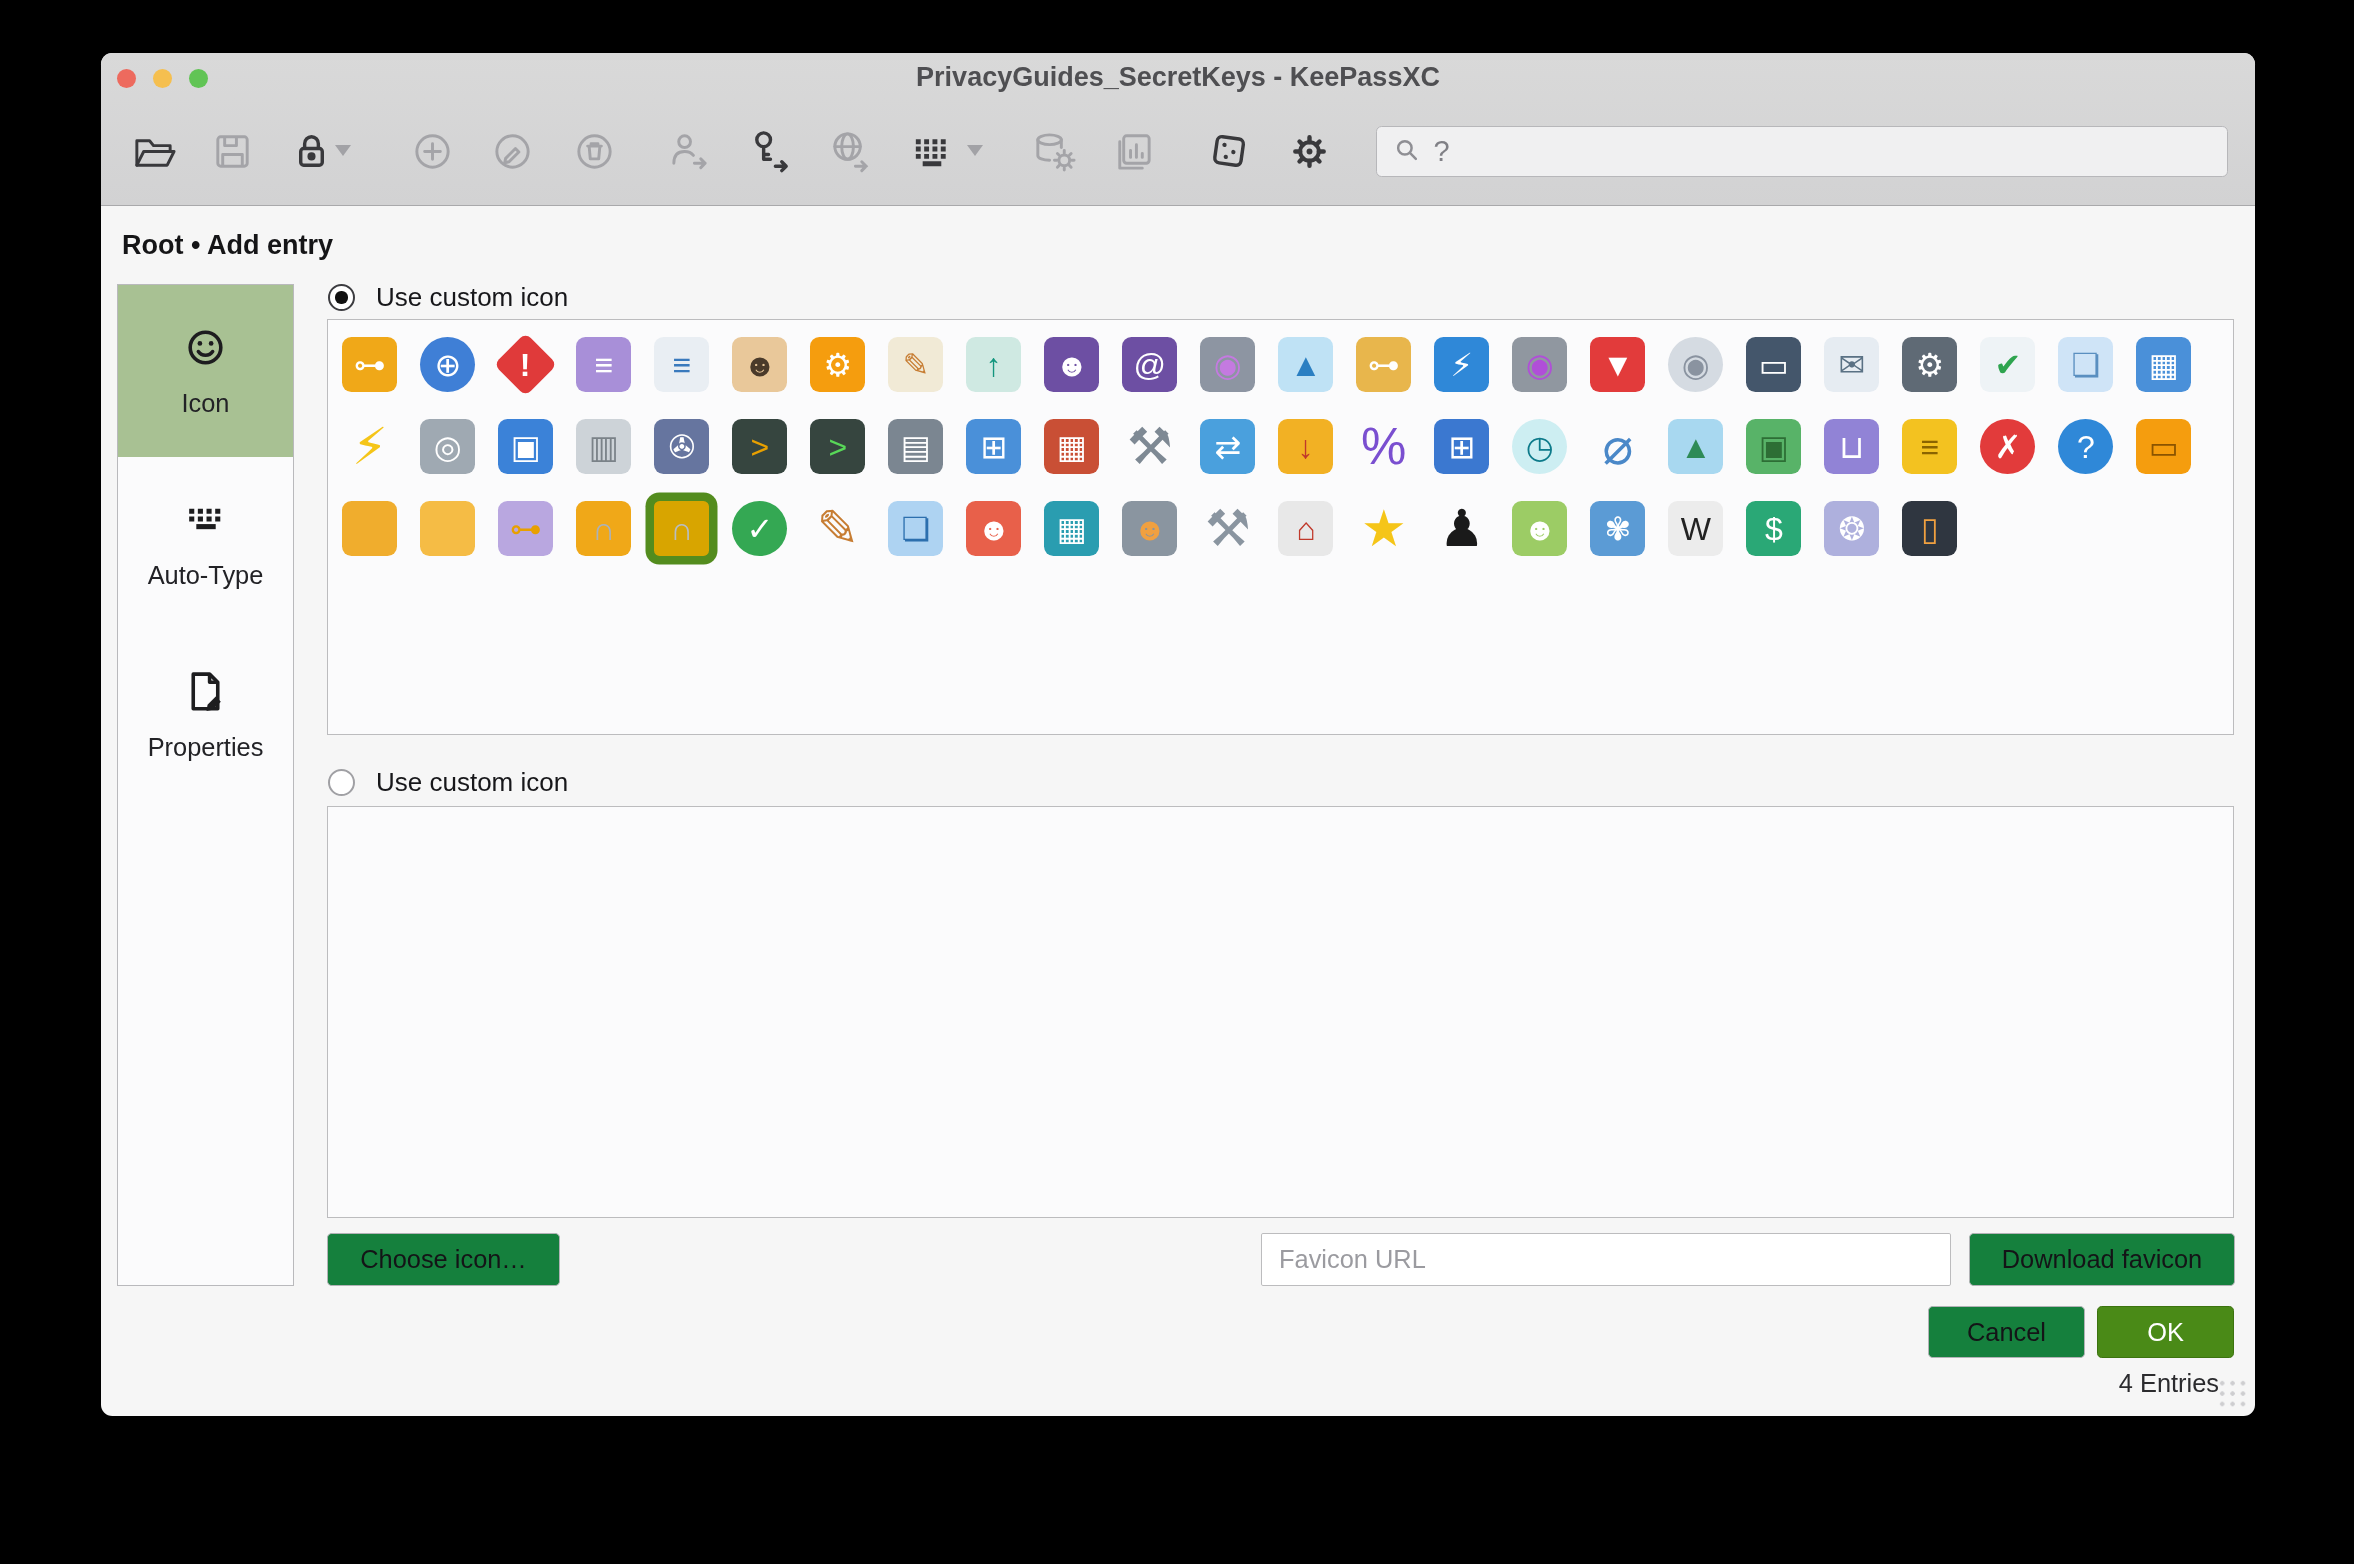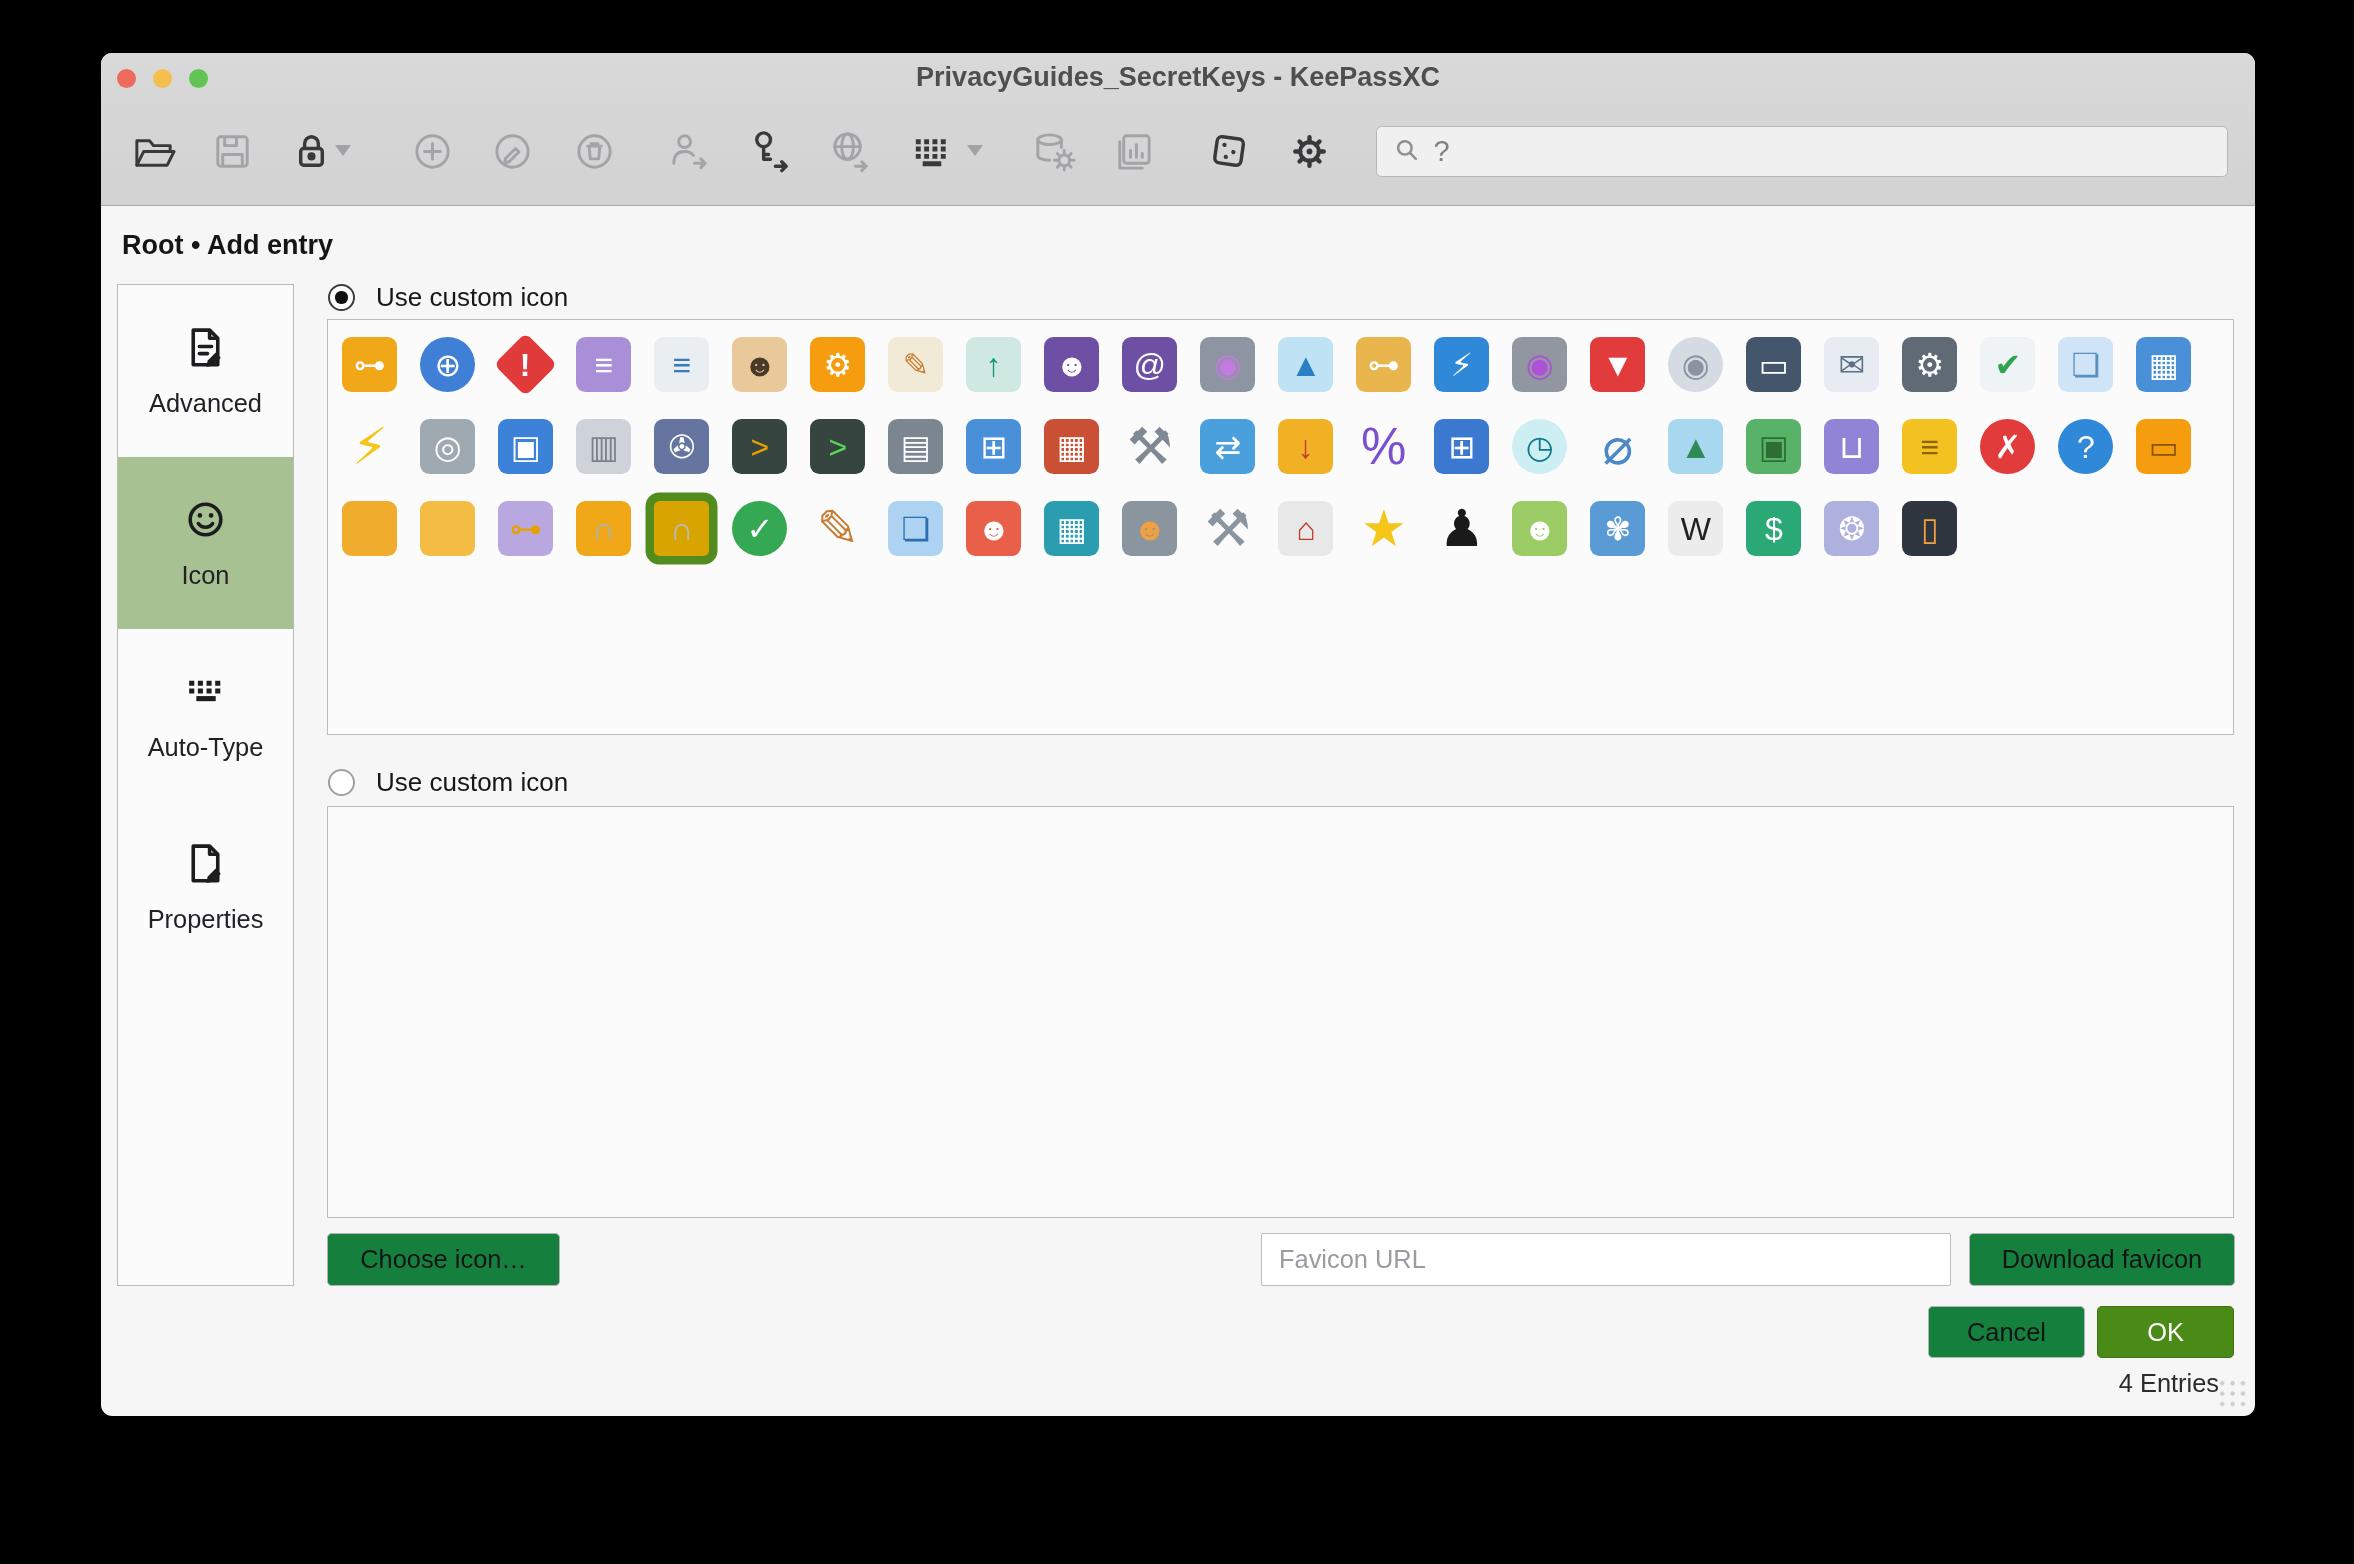--- a/index.html
+++ b/index.html
@@ -205,29 +205,20 @@
             <circle cx="21" cy="21" r="9.5"></circle>
             <path d="M28.5 28.5 l8 8"></path>
           </svg></span>
       <span class="search-help">?</span>
     </div>
   </div>
 
   <div class="breadcrumb">Root • Add entry</div>
 
   <div class="sidebar">
-    <div class="side-item">
-      <span><svg viewBox="0 0 48 48" fill="none" stroke="currentColor" stroke-width="3.5" stroke-linejoin="round">
-            <path d="M12 6 h16 l8 8 v26 h-24 z"></path>
-            <path d="M28 6 v8 h8"></path>
-            <path d="M18 22 h12 M18 29 h8" stroke-linecap="round"></path>
-            <path d="M26 36 l8-8 5 5 -8 8 -6 1 z" fill="currentColor" stroke="none"></path>
-          </svg></span>
-      <span class="side-label">Advanced</span>
-    </div>
     <div class="side-item selected">
       <span><svg viewBox="0 0 48 48" fill="none" stroke="currentColor" stroke-width="3.5">
             <circle cx="24" cy="23" r="15"></circle>
             <circle cx="18.5" cy="19" r="2.3" fill="currentColor" stroke="none"></circle>
             <circle cx="29.5" cy="19" r="2.3" fill="currentColor" stroke="none"></circle>
             <path d="M17 27 a8.5 8.5 0 0 0 14 0" stroke-linecap="round"></path>
           </svg></span>
       <span class="side-label">Icon</span>
     </div>
     <div class="side-item">

